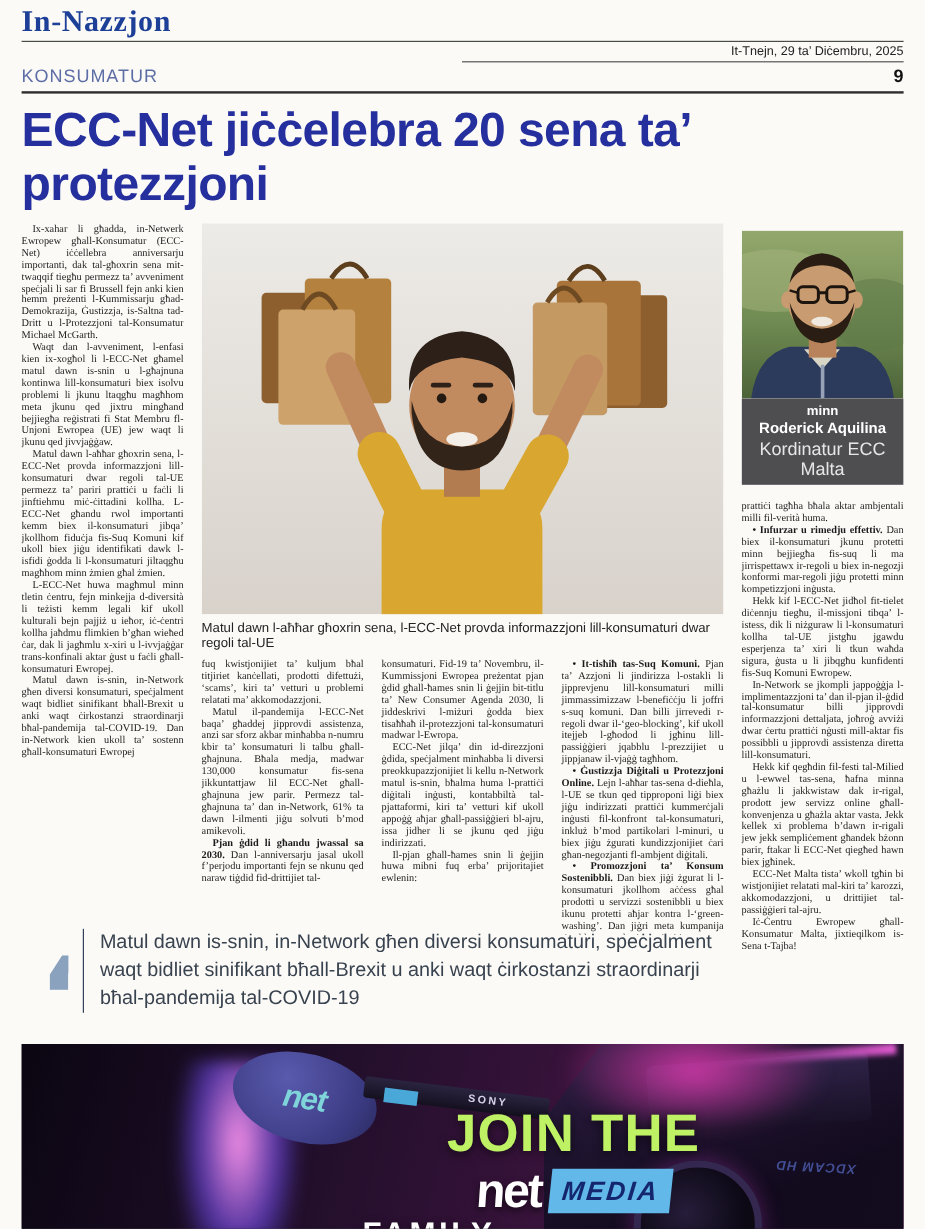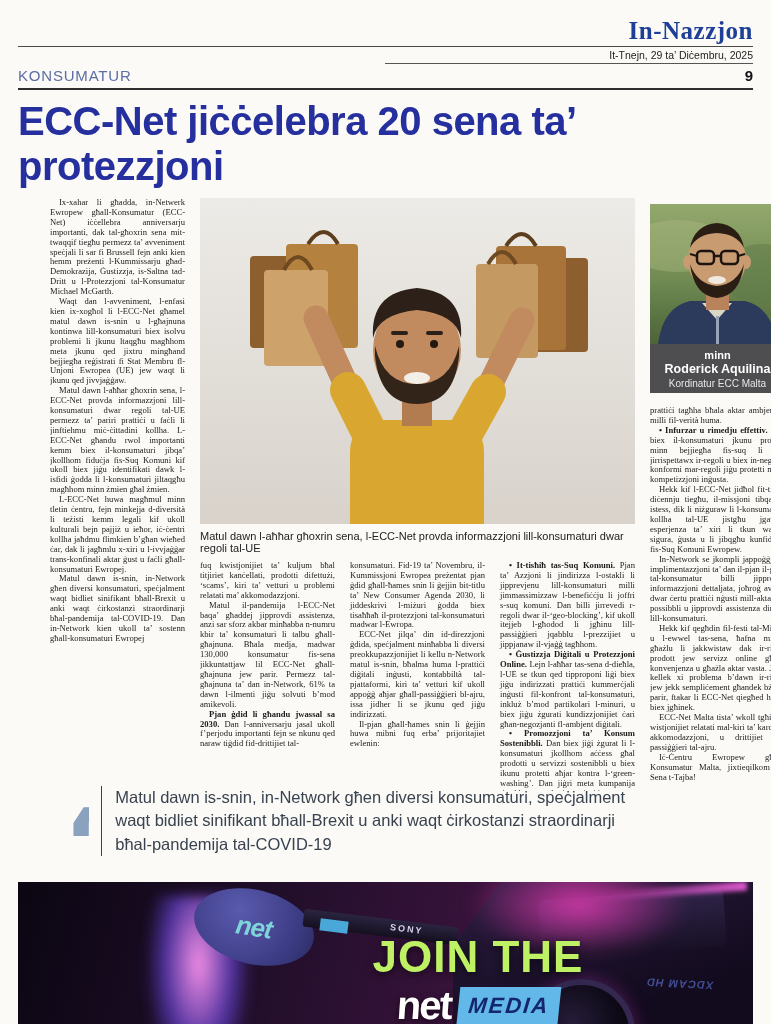--- a/index.html
+++ b/index.html
@@ -1,46 +1,46 @@
 <!DOCTYPE html>
 <html><head>
 <meta charset="utf-8">
 <style>
   html,body{margin:0;padding:0;}
   body{width:771px;height:1024px;overflow:hidden;background:#fbfaf7;
        font-family:"Liberation Sans","DejaVu Sans",sans-serif;color:#1b1b1b;}
   .content{padding:0 18px;}
 
   
-  .m-top{padding-top:17px;text-align:right;border-bottom:1px solid #4a4a4a;padding-bottom:1px;}
+  .m-top{padding-top:5px;border-bottom:1px solid #4a4a4a;padding-bottom:1px;}
   .logo{font-family:"Liberation Serif","DejaVu Serif",serif;font-weight:700;font-size:25px;color:#1e3f97;letter-spacing:.5px;}
   .m-date{text-align:right;font-size:10.5px;color:#222;padding:2px 0 2px;border-bottom:1px solid #555;width:368px;margin-left:auto;}
   .m-row{display:flex;justify-content:space-between;align-items:flex-end;padding:3px 0 4px;border-bottom:2px solid #2e2e2e;}
   .section{color:#5d6da5;font-size:15px;letter-spacing:.8px;}
   .pageno{font-weight:bold;font-size:15px;color:#111;}
   h1{font-size:40px;color:#252f9d;margin:9px 0 7px;font-weight:bold;letter-spacing:-.5px;}
 
   
-  .body-wrap{position:relative;height:676px;margin-left:32px;}
+  .body-wrap{position:relative;height:676px;}
   .coltext p{font-family:"Liberation Serif","DejaVu Serif",serif;font-size:8.6px;line-height:9.9px;
              text-align:justify;margin:0;text-indent:9px;color:#1b1b1b;}
   .coltext p.cont{text-indent:0;}
   .coltext strong{font-weight:bold;}
   .c1{position:absolute;left:0;top:2px;width:135px;height:580px;overflow:hidden;}
   .mid{position:absolute;left:150px;top:2px;width:435px;}
   .photo-main{height:326px;overflow:hidden;}
   .caption{font-size:11px;color:#222;padding:6px 0 7px;}
   .midcols{display:flex;gap:15px;height:230px;overflow:hidden;}
   .midcols .coltext{width:135px;}
   .c5{position:absolute;left:600px;top:2px;width:135px;height:674px;overflow:hidden;}
   .photo-author{height:140px;overflow:hidden;margin-top:6px;}
   .byline{background:#4e4e50;color:#fff;text-align:center;padding:5px 2px 4px;}
   .by-prefix{font-weight:bold;font-size:11px;}
   .by-name{font-weight:bold;font-size:12.5px;margin-top:1px;}
-  .by-role{font-size:10px;color:#e6e6e6;margin-top:2px;}
+  .by-role{font-size:15px;color:#e6e6e6;margin-top:2px;}
   .c5 .coltext{margin-top:13px;}
 
   
   .pullquote{position:absolute;left:14px;top:590px;width:562px;display:flex;align-items:flex-start;}
   .q-glyph{font-family:"DejaVu Sans",sans-serif;font-size:92px;line-height:116px;height:62px;overflow:hidden;
            color:#8ba2bf;display:block;margin-right:12px;font-weight:bold;}
   .q-rule{width:3px;background:#33415a;align-self:stretch;margin-right:13px;}
   .q-text{font-size:16.5px;line-height:1.42;color:#39434f;margin:0;}
 
   

